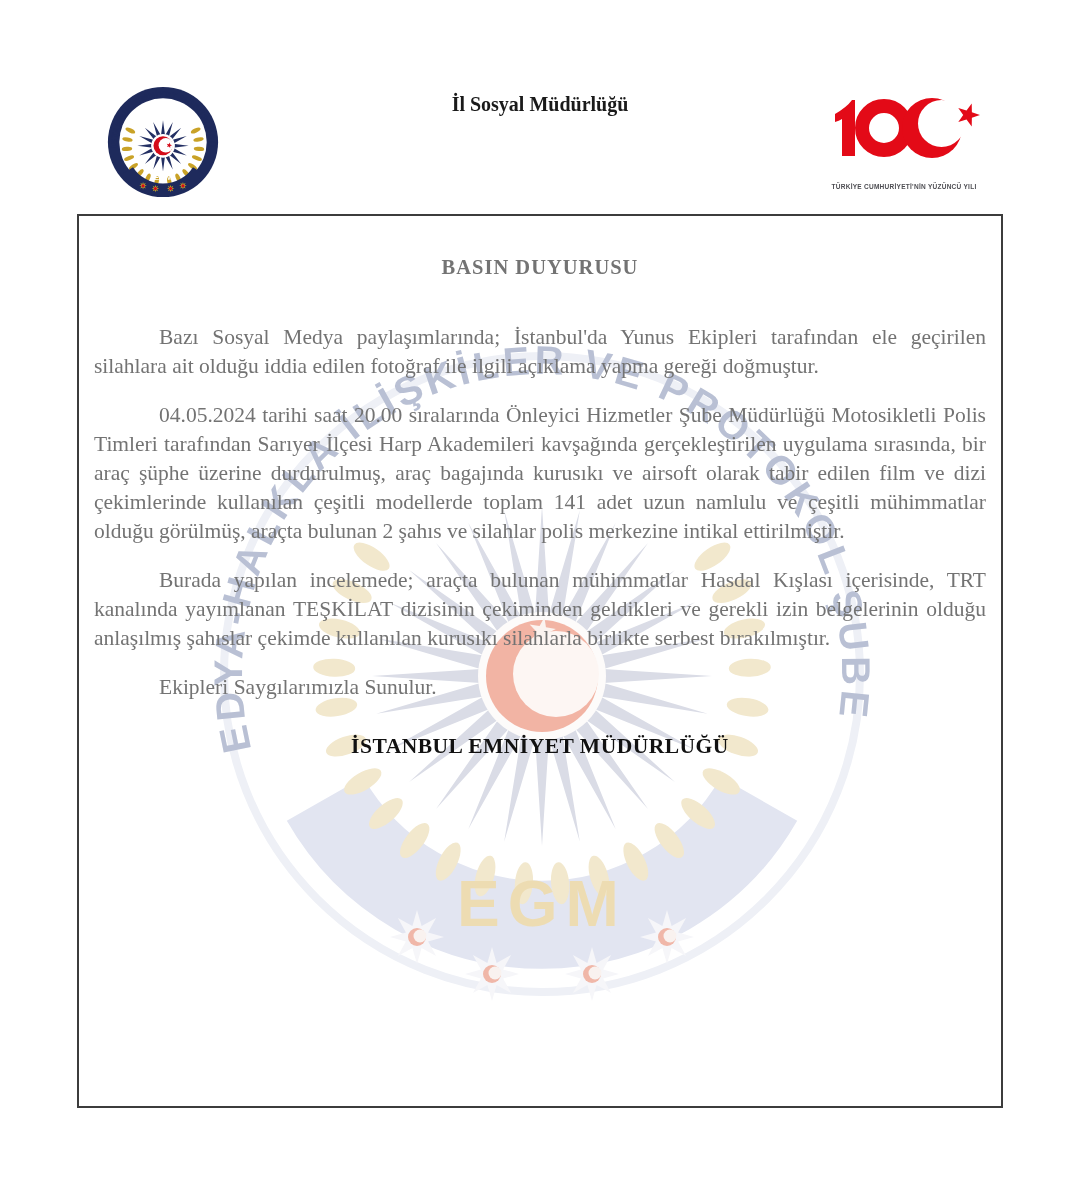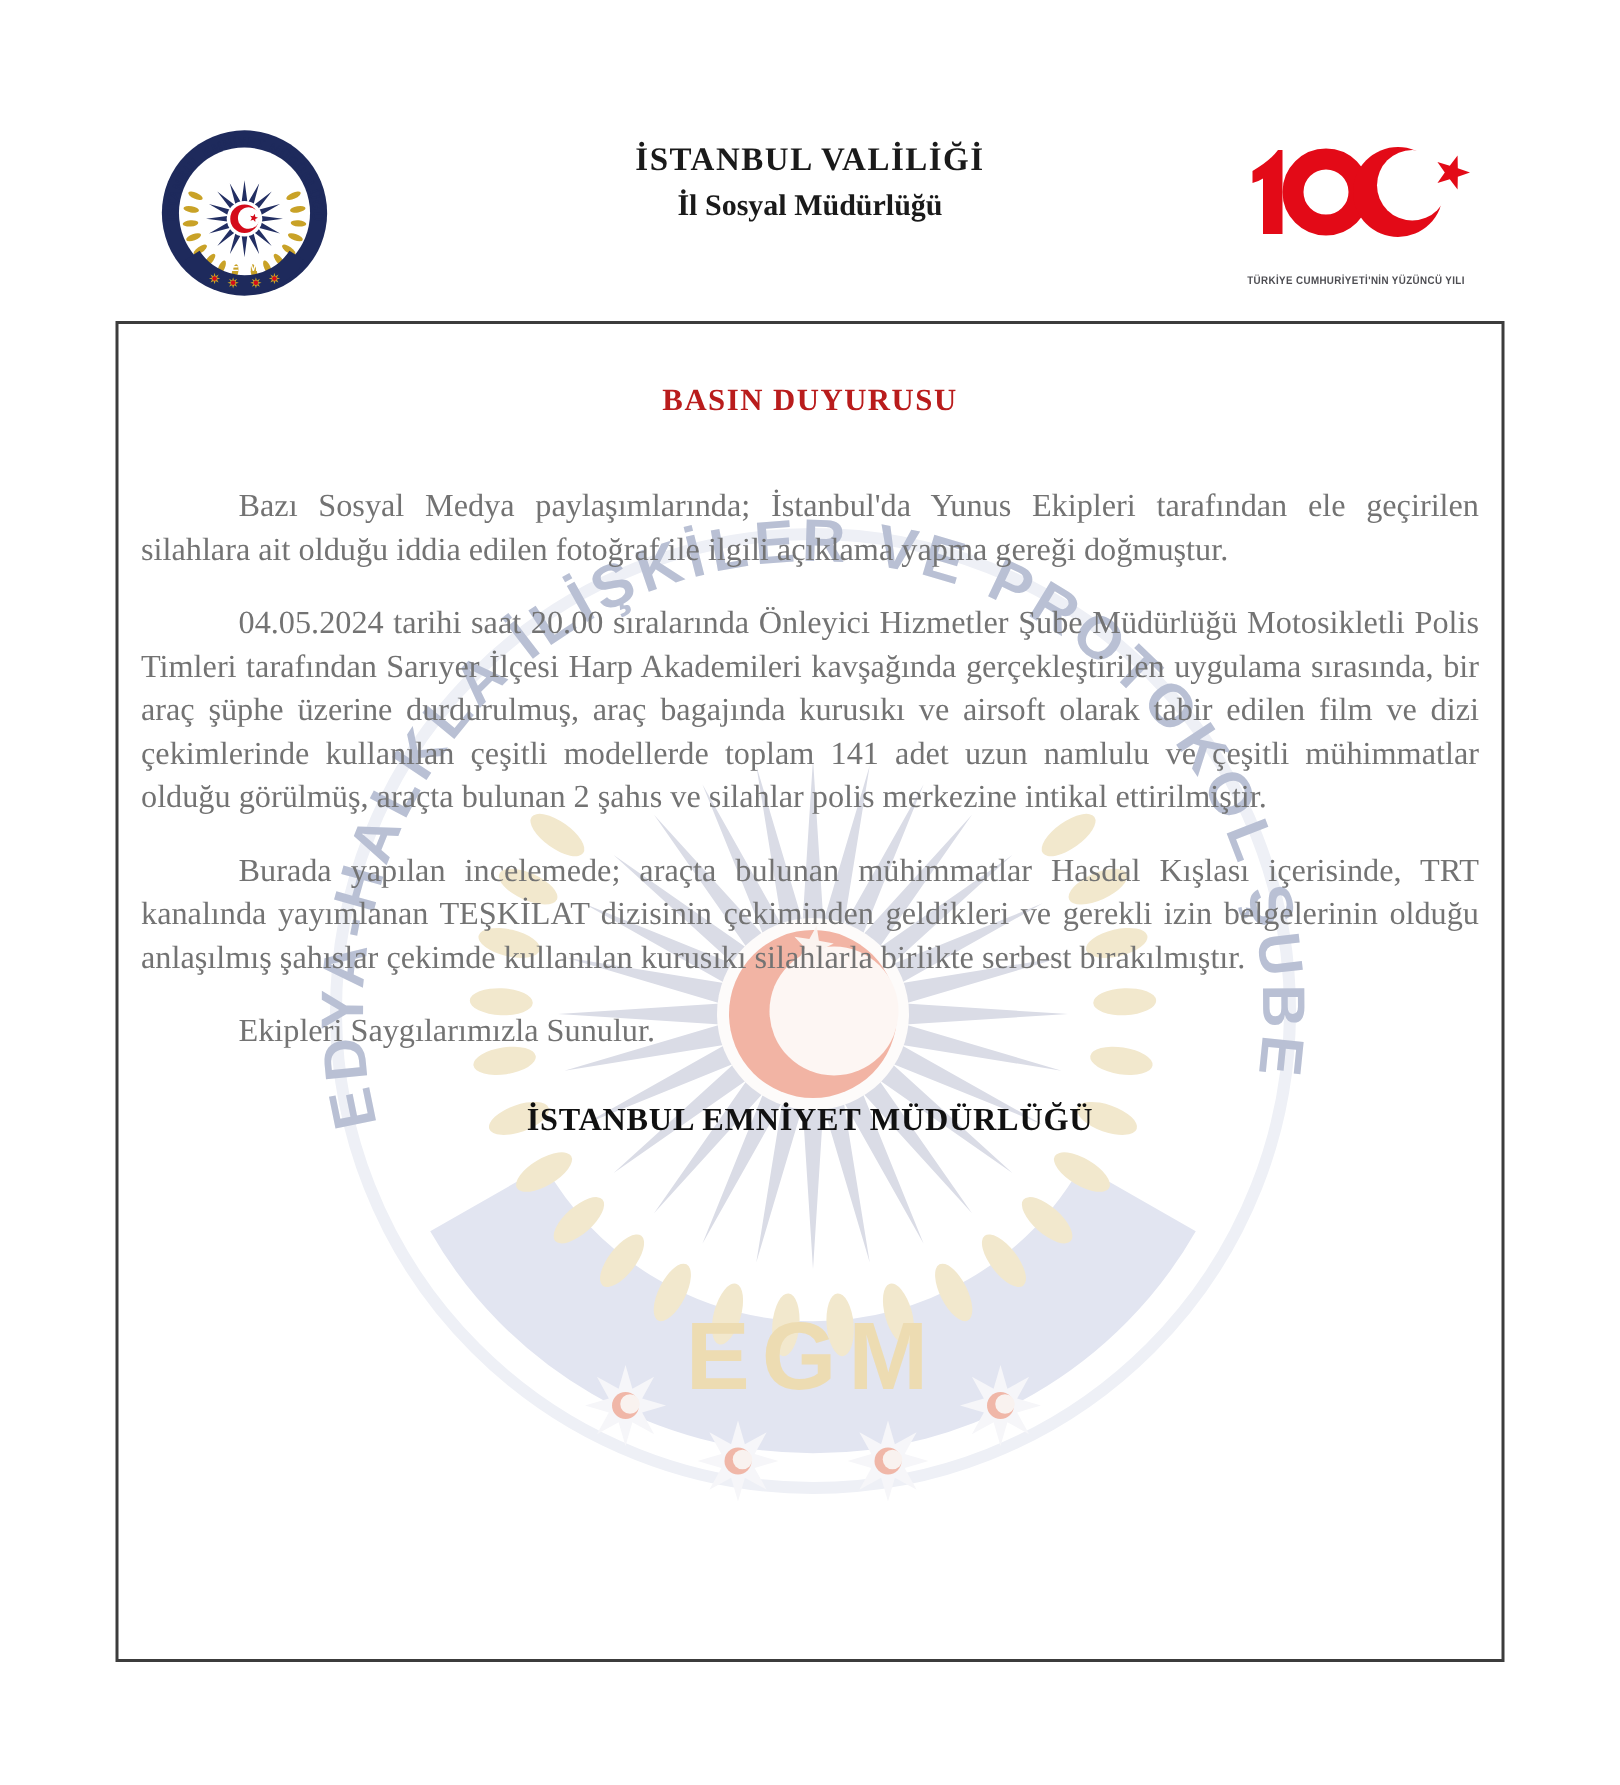--- a/index.html
+++ b/index.html
@@ -20,21 +20,21 @@
 
   
   .doc-box{
     position:absolute;left:77px;top:214px;width:926px;height:894px;
     box-sizing:border-box;border:2px solid #3c3c3c;background:#fff;overflow:hidden;
   }
   .watermark{position:absolute;left:103px;top:98px;width:720px;height:720px;z-index:1;}
   .content{position:relative;z-index:2;padding:40px 15px 0 15px;}
   .doc-title{
     text-align:center;font-weight:bold;font-size:20.5px;letter-spacing:1px;
-    margin:0 0 44px 0;color:#b91c1c;
+    margin:0 0 44px 0;color:#737373;
   }
   .content p{
     font-size:21.5px;line-height:29px;text-align:justify;text-indent:65px;
     margin:0 0 20px 0;color:#737373;
   }
   .signature{
     text-align:center;font-weight:bold;font-size:21.5px;letter-spacing:0.5px;
     margin-top:32px;color:#111;
   }
 </style>
@@ -83,21 +83,20 @@
       <polygon fill="#c9a227" points="68.00,105.00 68.69,107.34 70.83,106.17 69.66,108.31 72.00,109.00 69.66,109.69 70.83,111.83 68.69,110.66 68.00,113.00 67.31,110.66 65.17,111.83 66.34,109.69 64.00,109.00 66.34,108.31 65.17,106.17 67.31,107.34"></polygon>
       <polygon fill="#c9a227" points="81.00,102.00 81.69,104.34 83.83,103.17 82.66,105.31 85.00,106.00 82.66,106.69 83.83,108.83 81.69,107.66 81.00,110.00 80.31,107.66 78.17,108.83 79.34,106.69 77.00,106.00 79.34,105.31 78.17,103.17 80.31,104.34"></polygon>
       <circle cx="39" cy="106" r="1.6" fill="#d40b1a"></circle>
       <circle cx="52" cy="109" r="1.6" fill="#d40b1a"></circle>
       <circle cx="68" cy="109" r="1.6" fill="#d40b1a"></circle>
       <circle cx="81" cy="106" r="1.6" fill="#d40b1a"></circle>
     </g>
   </svg>
 
   <div class="header-center">
-    <div class="hc-line2">İSTANBUL VALİLİĞİ</div>
     <div class="hc-line3">İl Sosyal Müdürlüğü</div>
   </div>
 
   <svg class="right-logo" viewBox="0 0 168 110">
     <path d="M15 24 Q27 17 32 10 L35 10 L35 66 L22 66 L22 29 Q19 31 15 32 Z" fill="#e30a17"></path>
     <circle cx="64" cy="38" r="22" fill="none" stroke="#e30a17" stroke-width="14"></circle>
     <circle cx="112" cy="38" r="30" fill="#e30a17"></circle>
     <circle cx="121.5" cy="33.5" r="23.5" fill="#ffffff"></circle>
     <polygon fill="#e30a17" points="151.71,13.59 151.88,22.18 160.00,25.00 151.88,27.82 151.71,36.41 146.52,29.57 138.29,32.05 143.20,25.00 138.29,17.95 146.52,20.43"></polygon>
     <text x="84" y="99" text-anchor="middle" font-size="7.4" font-weight="bold" fill="#4d4d52" letter-spacing="0.3" textLength="145" lengthAdjust="spacingAndGlyphs" class="sans" font-family="Liberation Sans, DejaVu Sans, sans-serif">TÜRKİYE CUMHURİYETİ'NİN YÜZÜNCÜ YILI</text>

